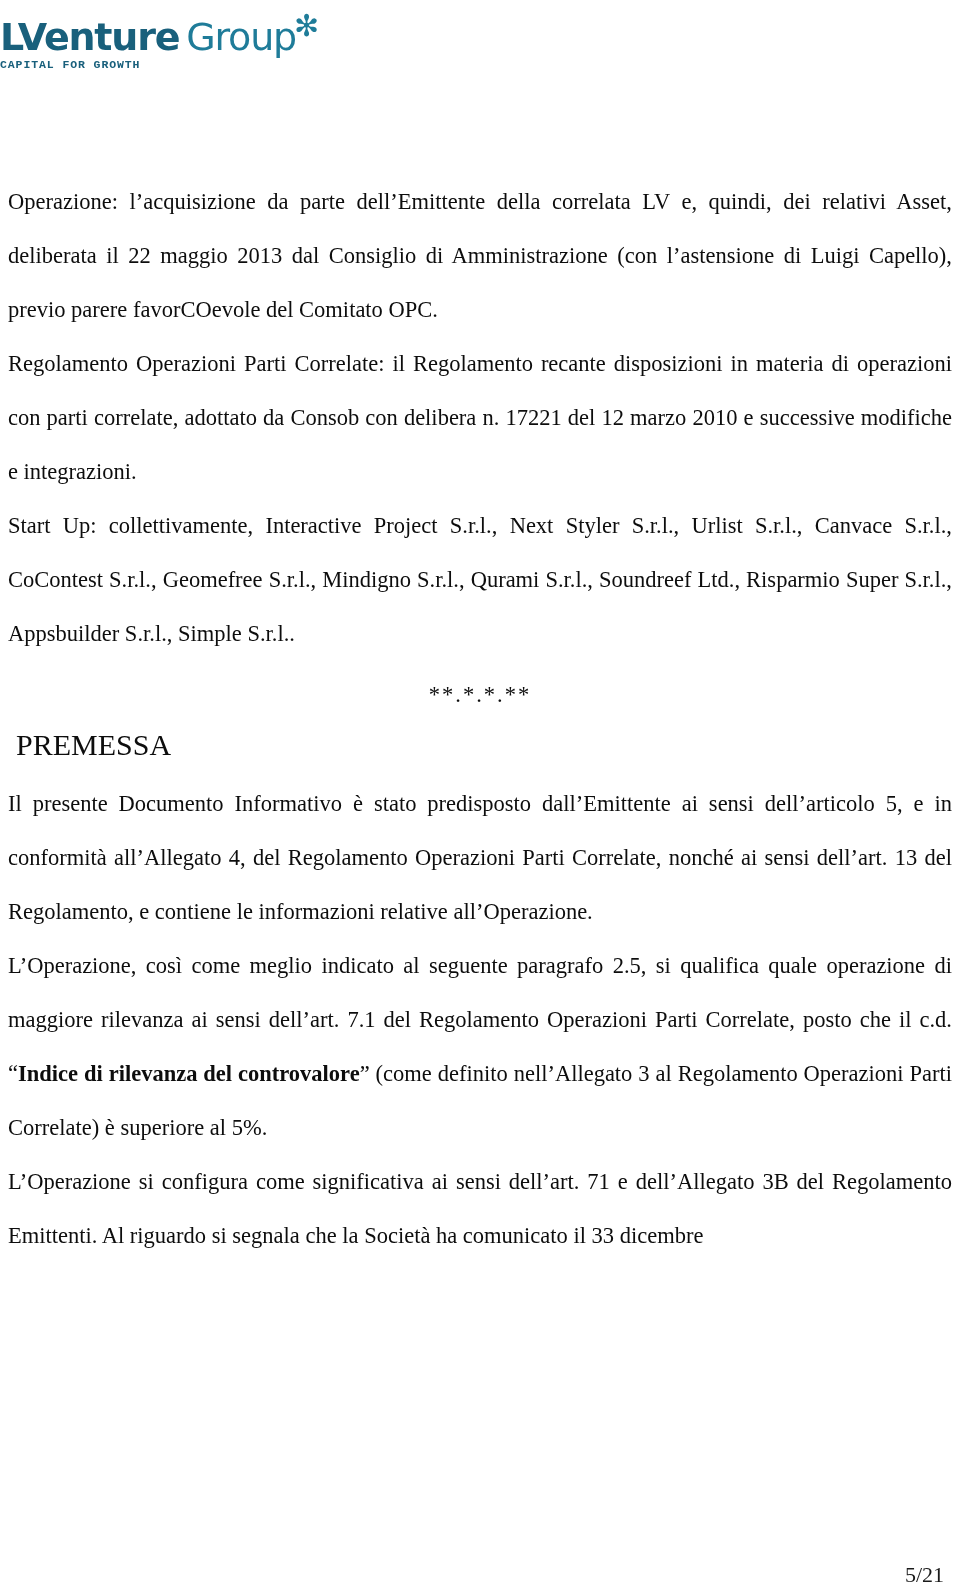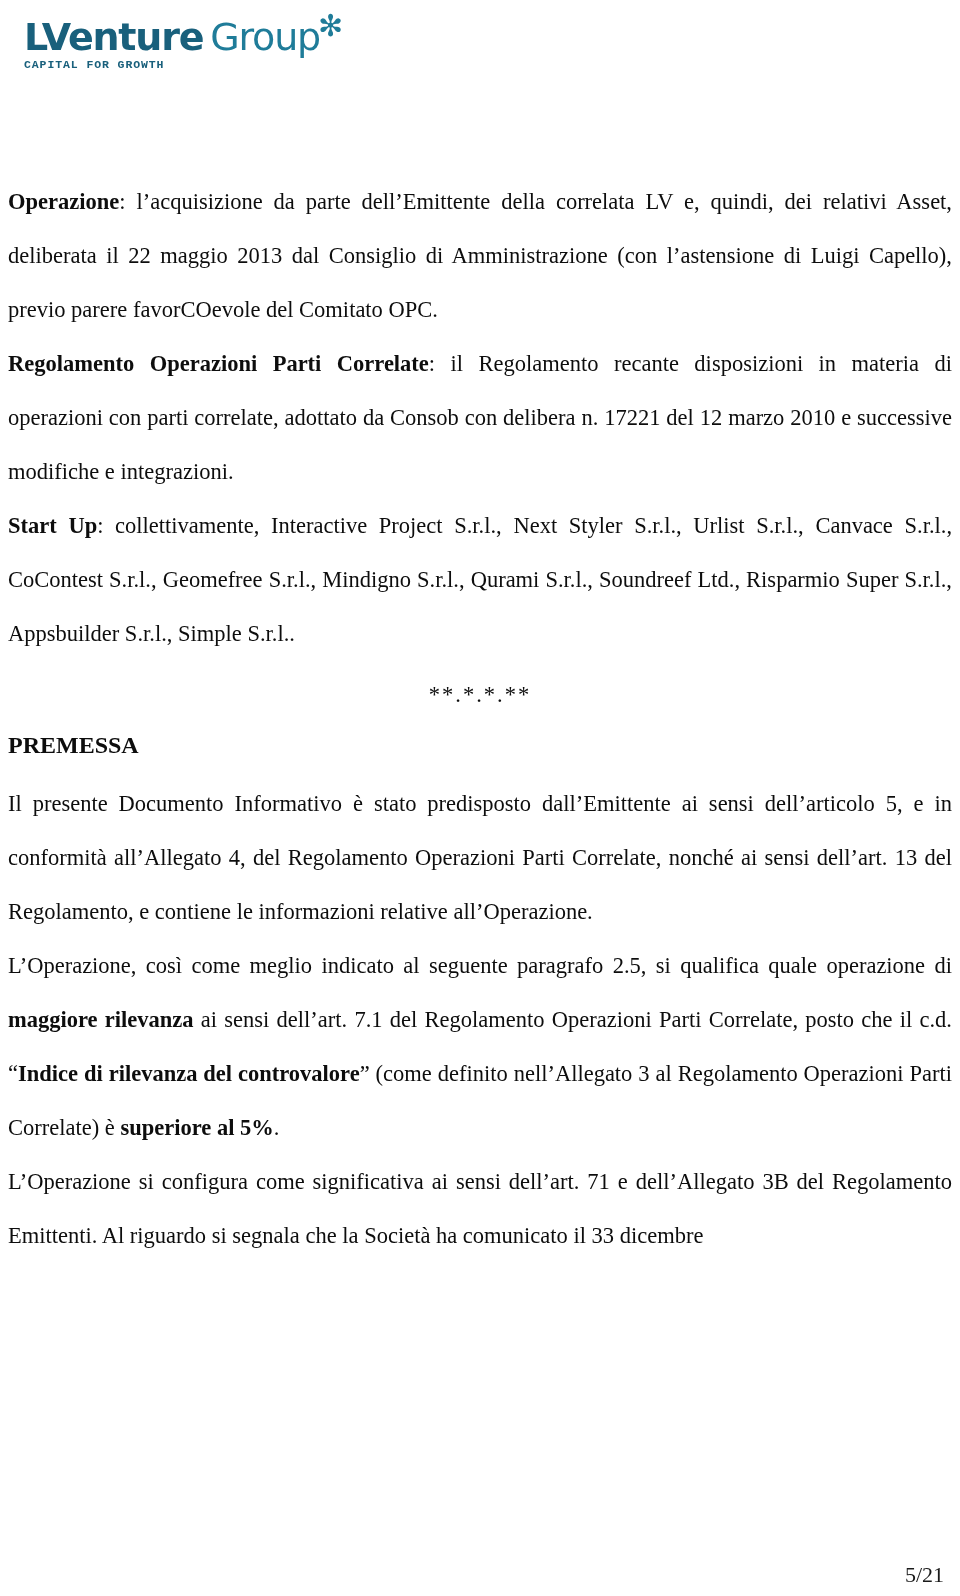--- a/index.html
+++ b/index.html
@@ -12,21 +12,21 @@
     height: 1596px;
     position: relative;
     font-family: "Liberation Serif", "DejaVu Serif", serif;
     color: #0d0d0d;
     overflow: hidden;
   }
 
   
   .logo-block {
     position: absolute;
-    left: 24px;
+    left: 0;
     top: 6px;
     width: 330px;
     height: 58px;
   }
   .logo-wordmark {
     font-family: "DejaVu Sans", "Liberation Sans", sans-serif;
     font-size: 38px;
     line-height: 40px;
     letter-spacing: -1.2px;
     white-space: nowrap;
@@ -64,35 +64,35 @@
   }
   p.para {
     margin: 0 0 0 0;
     font-size: 22.5px;
     line-height: 54px;
     text-align: justify;
     text-justify: inter-word;
     -webkit-hyphens: none;
     hyphens: none;
   }
-  b, .b { font-weight: 700; }
+  b, .b { font-weight: 400; }
   .bi { font-weight: 700; }
 
   .sep {
     text-align: center;
     font-size: 22.5px;
     line-height: 40px;
     letter-spacing: 2px;
     margin: 14px 0 6px 0;
   }
   .heading {
-    font-size: 24px;
-    font-weight: 700;
+    font-size: 30px;
+    font-weight: 400;
     line-height: 48px;
-    margin: 0 0 8px 0;
+    margin: 0 0 8px 8px;
     text-align: left;
   }
 
   
   .page-number {
     position: absolute;
     right: 16px;
     bottom: 8px;
     font-size: 22px;
     line-height: 26px;

